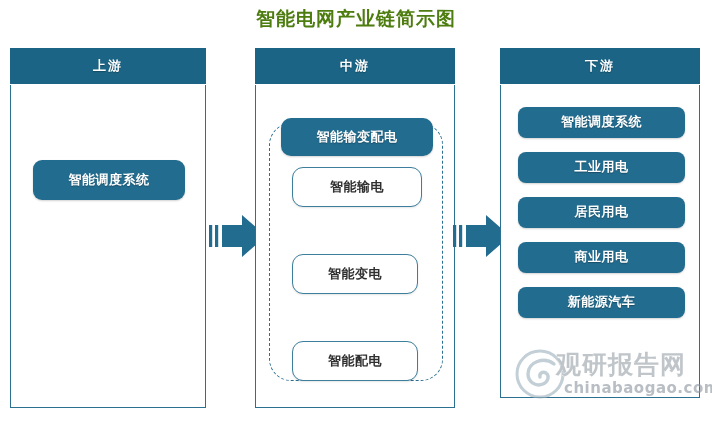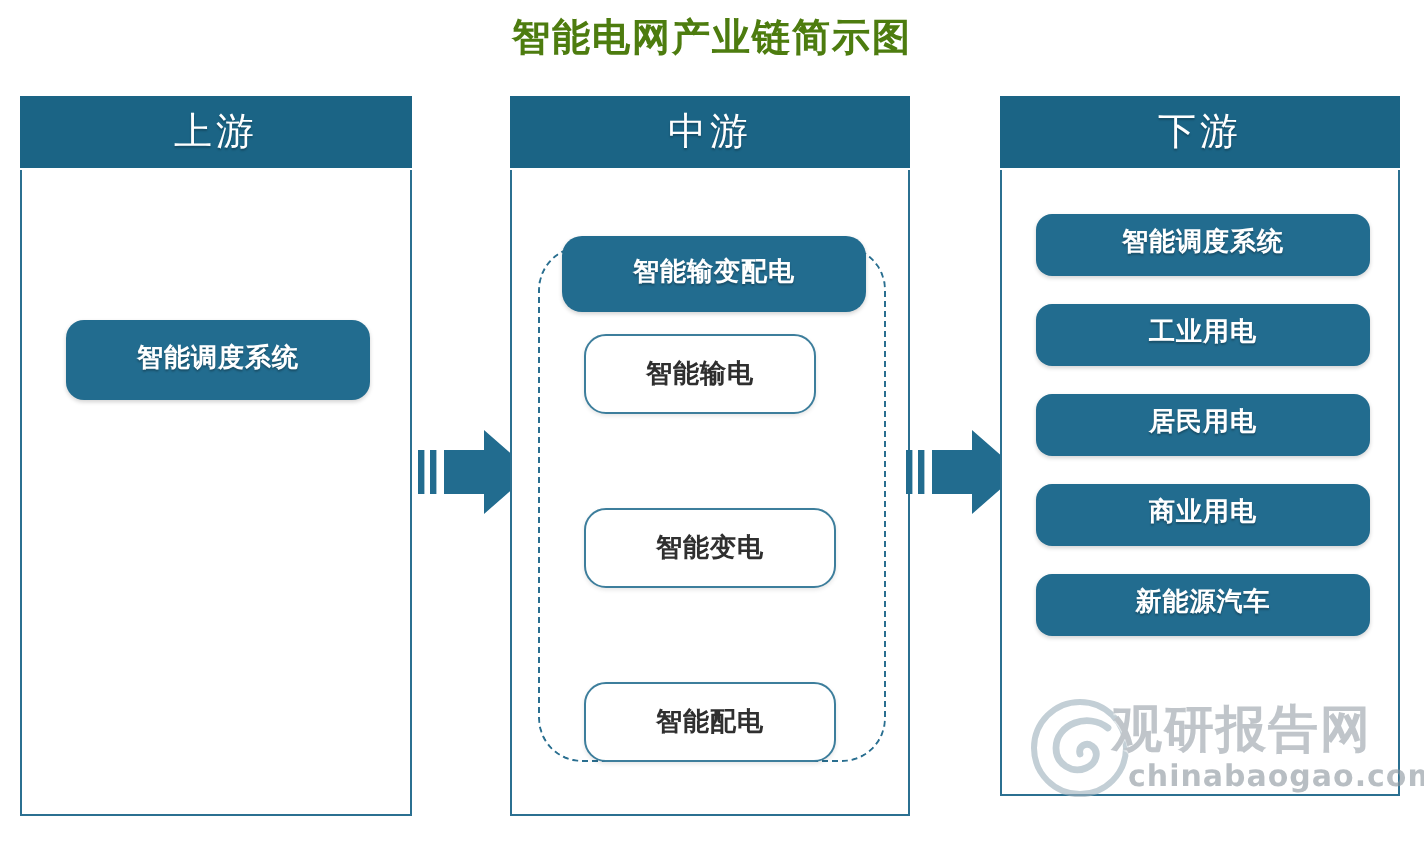--- a/index.html
+++ b/index.html
@@ -25,21 +25,21 @@
   
   .col{position:absolute;top:48px;}
   .col-head{
     position:absolute;left:0;top:0;
     height:36px;width:100%;
     background:#1b6485;
     box-sizing:border-box;
     display:flex;align-items:center;justify-content:center;
   }
   .col-head-label{
-    color:#ffffff;font-size:19px;font-weight:400;letter-spacing:2px;
+    color:#ffffff;font-size:13px;font-weight:700;letter-spacing:2px;
     text-shadow:0 1px 1px rgba(0,0,0,.25);
   }
   .col-body{
     position:absolute;left:0;top:37px;
     width:100%;
     box-sizing:border-box;
     background:#ffffff;
     border:1.5px solid #2b7091;
     border-top:none;
   }
@@ -96,21 +96,21 @@
     border:1.4px solid #3d7e9c;
     border-radius:11px;
     box-sizing:border-box;
     display:flex;align-items:center;justify-content:center;
     color:#2f2f2f;
     font-size:13px;
     font-weight:700;
     letter-spacing:.5px;
     box-shadow:0 1px 2px rgba(0,0,0,.10);
   }
-  #wbox-t{left:36px;top:82px; width:116px;height:40px;}
+  #wbox-t{left:36px;top:82px; width:130px;height:40px;}
   #wbox-b{left:36px;top:169px;width:126px;height:40px;}
   #wbox-d{left:36px;top:256px;width:126px;height:40px;}
 
   
   .dpill{left:17px;width:167px;height:31px;border-radius:8px;}
   #dp0{top:22px;}
   #dp1{top:67px;}
   #dp2{top:112px;}
   #dp3{top:157px;}
   #dp4{top:202px;}

